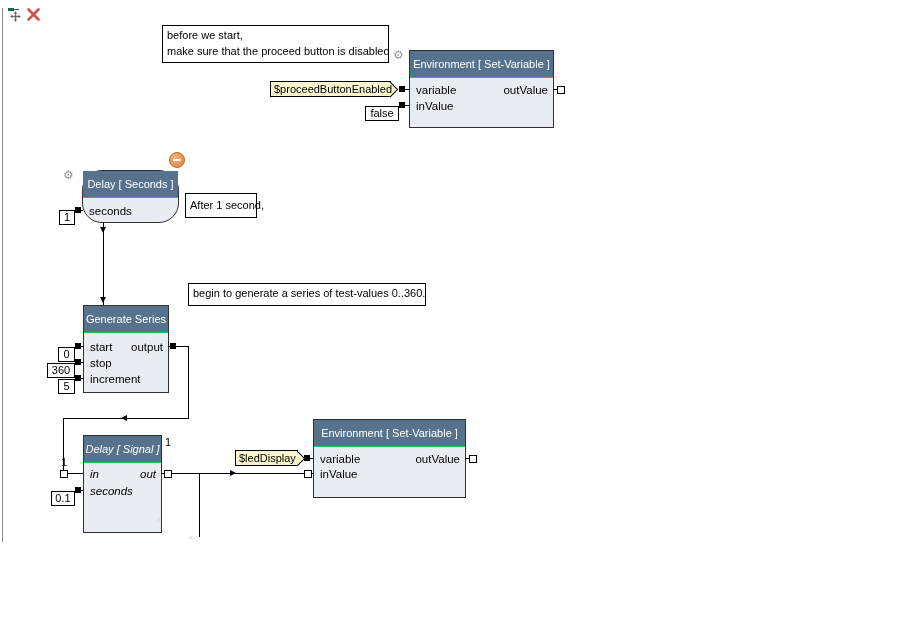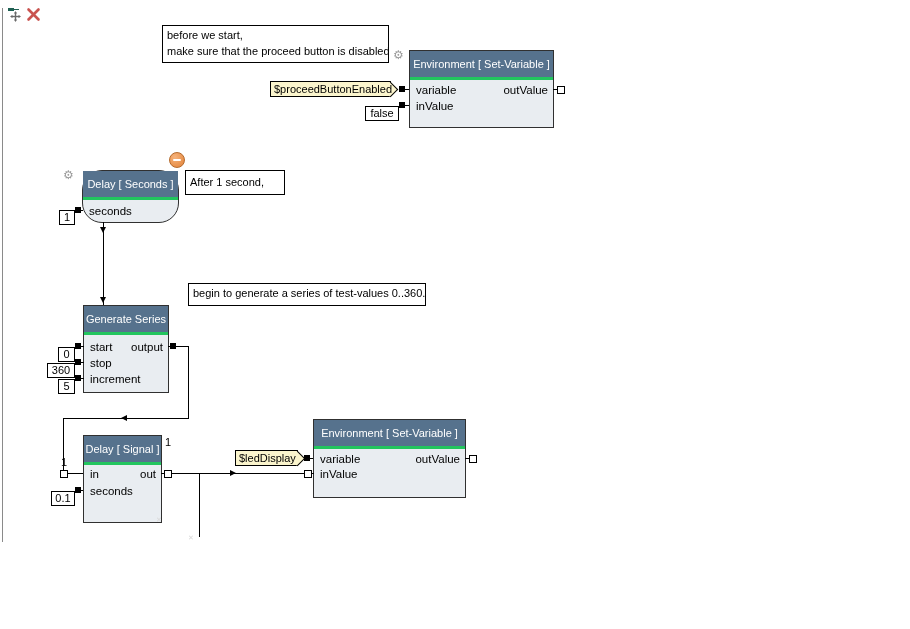--- a/index.html
+++ b/index.html
@@ -4,21 +4,21 @@
 <style>
   html,body{margin:0;padding:0;background:#fff;}
   #canvas{
     position:relative;width:910px;height:629px;background:#ffffff;overflow:hidden;
     font-family:"Liberation Sans", sans-serif;color:#000;
   }
   
   .ruler{position:absolute;left:2px;top:8px;width:1px;height:534px;background:#8a8a8a;}
   
   .node{position:absolute;background:#e9edf1;border:1px solid #303030;box-sizing:border-box;}
-  .node-header{height:26px;background:#56728d;border-bottom:3px solid #22c55e;color:#fff;
+  .node-header{height:26px;background:#56728d;border-bottom:1px solid #22c55e;color:#fff;
     font-size:11px;display:flex;align-items:center;justify-content:center;white-space:nowrap;overflow:hidden;}
   .port{position:absolute;left:6px;height:16px;line-height:16px;font-size:11.5px;white-space:nowrap;}
   .port.r{left:auto;right:5px;}
   
   .comment{position:absolute;background:#fff;border:1px solid #000;box-sizing:border-box;
     font-size:11px;line-height:16px;padding:1px 4px;white-space:nowrap;}
   
   .lit{position:absolute;background:#fff;border:1px solid #000;box-sizing:border-box;
     font-size:11px;line-height:13px;text-align:center;white-space:nowrap;margin-top:8px;}
   
@@ -101,21 +101,21 @@
     <div class="node-header">Delay [ Seconds ]</div>
     <div class="port" style="top:32px;">seconds</div>
   </div>
   <div class="badge" style="left:169px;top:152px;">
     <div class="bar"></div>
   </div>
   <div class="lit" style="left:59px;top:202px;width:16px;height:15px;">1</div>
   <div class="sq" style="left:75px;top:207px;"></div>
   <div class="wh" style="left:81px;top:210px;width:2px;"></div>
 
-  <div class="comment" style="left:185px;top:170px;width:100px;height:25px;line-height:20px;">
+  <div class="comment" style="left:185px;top:193px;width:72px;height:25px;line-height:20px;text-align:center;">
     <div>After 1 second,</div>
   </div>
 
   <div class="wv" style="left:103px;top:222px;height:83px;"></div>
   <div class="arr-d" style="left:100px;top:227px;"></div>
   <div class="arr-d" style="left:100px;top:297px;"></div>
 
   <div class="comment" style="left:188px;top:283px;width:238px;height:23px;">
     <div>begin to generate a series of test-values 0..360.</div>
   </div>
@@ -139,21 +139,21 @@
   <div class="wh" style="left:168px;top:346px;width:3px;"></div>
   <div class="sq" style="left:170px;top:343px;"></div>
 
   <div class="wh" style="left:176px;top:346px;width:13px;"></div>
   <div class="wv" style="left:188px;top:346px;height:72px;"></div>
   <div class="wh" style="left:63px;top:418px;width:126px;"></div>
   <div class="arr-l" style="left:121px;top:415px;"></div>
   <div class="wv" style="left:63px;top:418px;height:52px;"></div>
 
 
-  <div class="node" style="left:83px;top:435px;width:79px;height:88px;">
+  <div class="node" style="left:83px;top:435px;width:79px;height:98px;font-style:italic;">
     <div class="node-header">Delay [ Signal ]</div>
     <div class="port" style="top:30px;">in</div>
     <div class="port" style="top:47px;">seconds</div>
     <div class="port r" style="top:30px;">out</div>
   </div>
   <div class="wlabel" style="left:165px;top:436px;">1</div>
   <div class="wlabel" style="left:61px;top:456px;">1</div>
   <div class="sqo" style="left:60px;top:470px;"></div>
   <div class="wh" style="left:68px;top:473px;width:15px;"></div>
   <div class="lit" style="left:51px;top:483px;width:24px;height:15px;">0.1</div>

